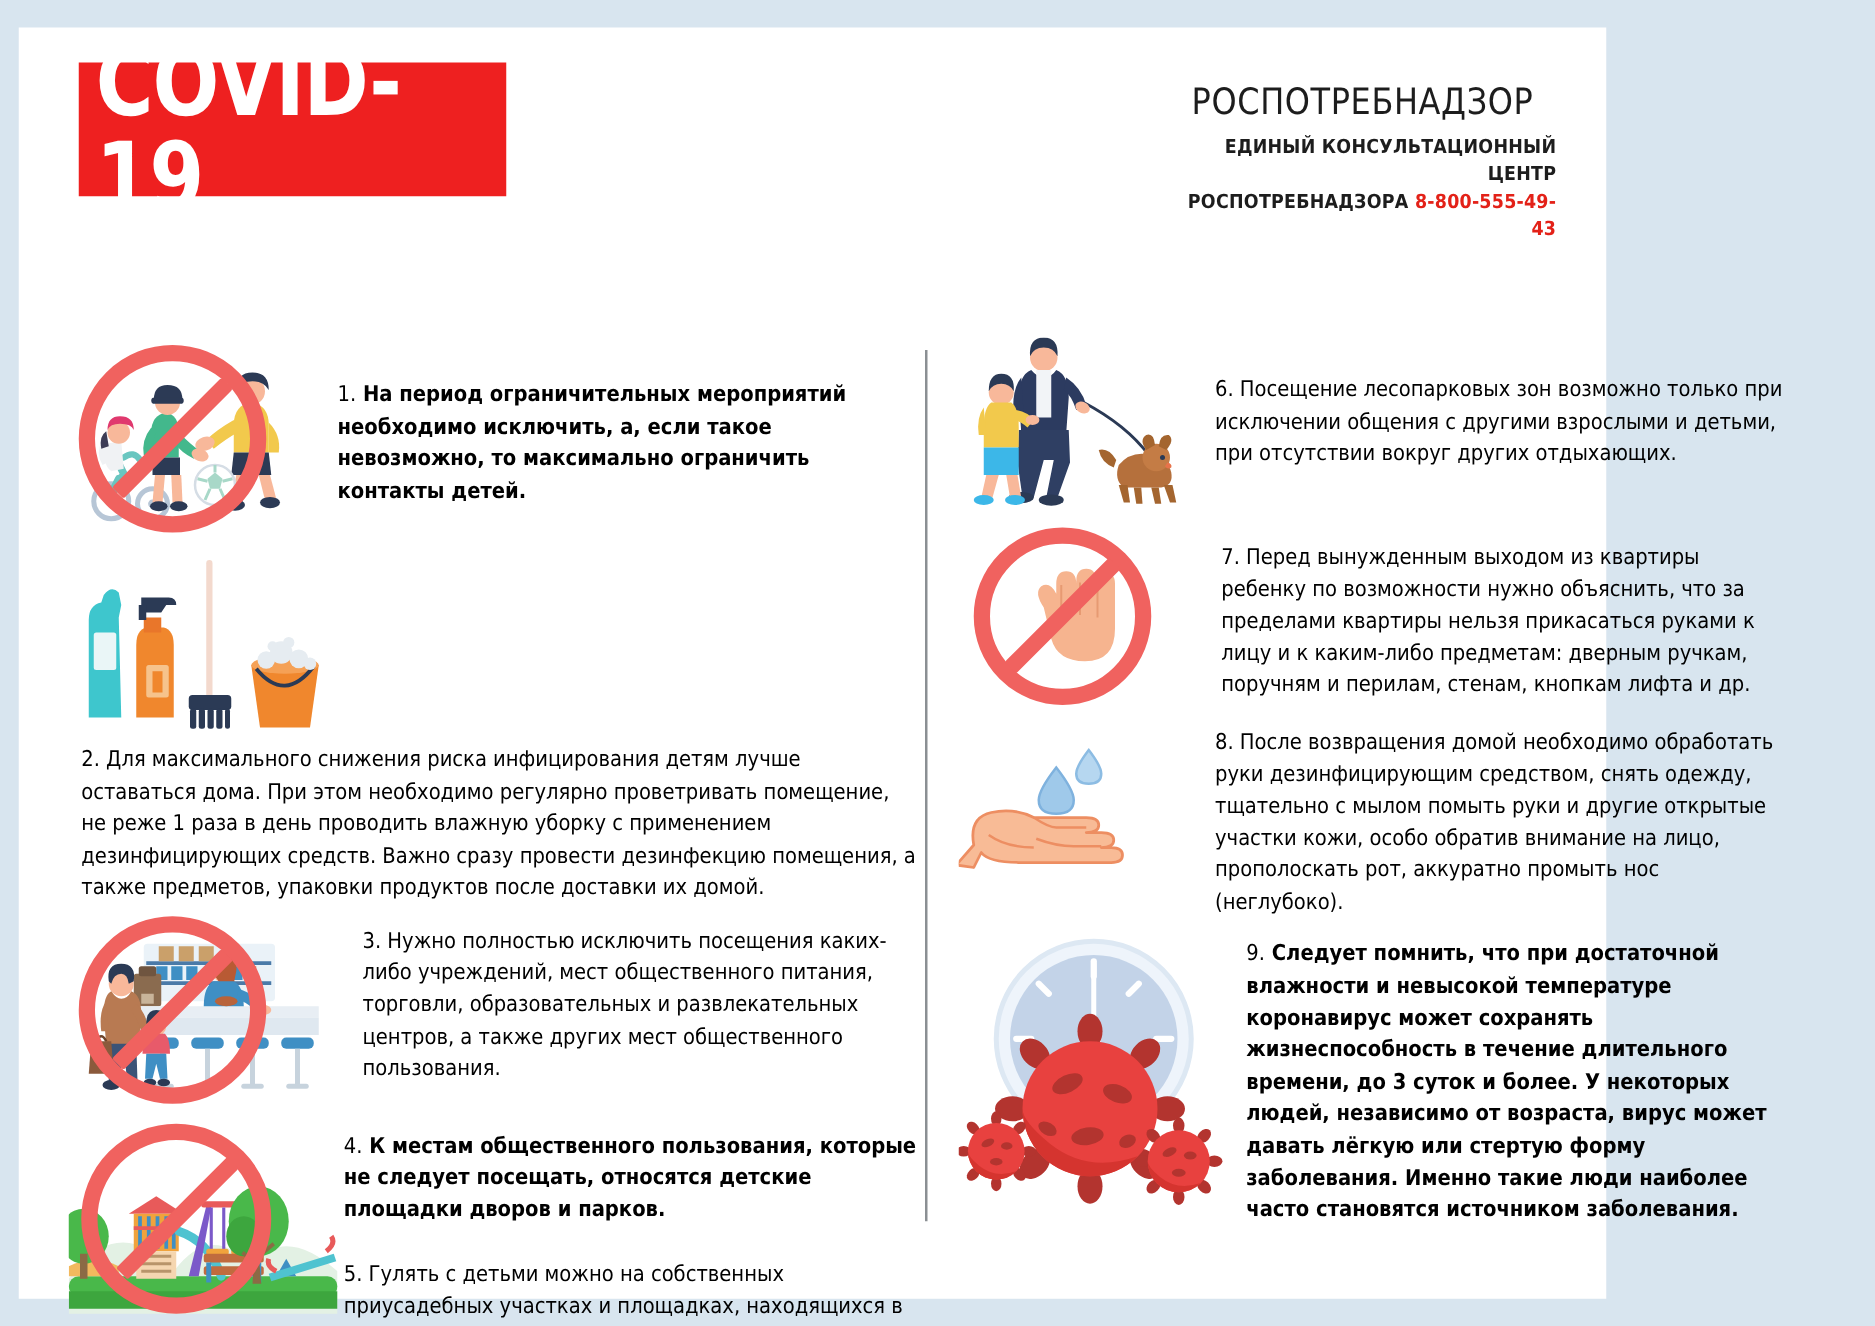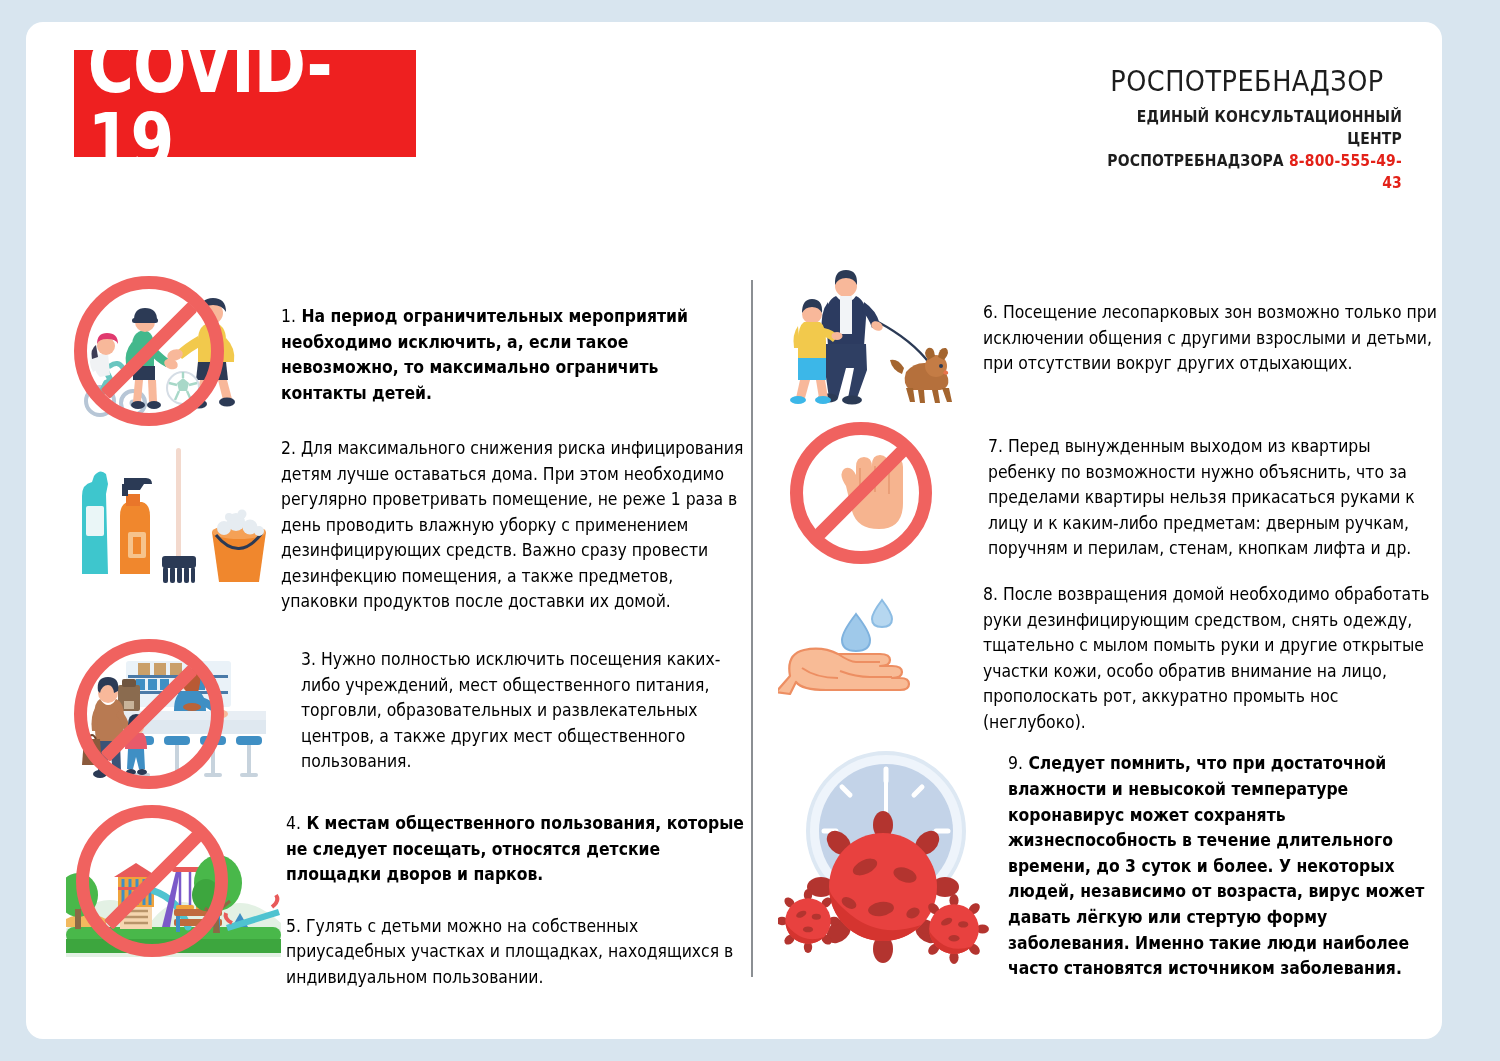--- a/index.html
+++ b/index.html
@@ -4,24 +4,23 @@
 <style>
   * { margin:0; padding:0; box-sizing:border-box; }
   html,body { width:1500px; height:1061px; }
   body {
     background:#d8e5ef;
     font-family:"Liberation Sans", sans-serif;
     overflow:hidden;
   }
   .poster {
     position:absolute;
-    left:26px; top:22px;
-    width:1416px; height:1017px;
+    left:15px; top:22px;
+    width:1270px; height:1017px;
     background:#ffffff;
-    border-radius:17px;
   }
 
   
   .header { position:absolute; left:0; top:0; width:100%; height:240px; }
 
   .covid-badge {
     position:absolute; left:48px; top:28px;
     width:342px; height:107px;
     background:#ee2020;
     display:flex; align-items:center; justify-content:center;
@@ -218,21 +217,21 @@
         </div>
       </div>
       <div class="txt" style="padding-left:10px; padding-top:34px;">
         <p class="ptext bold">
           <span class="num">1.</span>
           <span>На период ограничительных мероприятий необходимо исключить, а, если такое невозможно, то максимально ограничить контакты детей.</span>
         </p>
       </div>
     </div>
 
-    <div class="row" style="margin-bottom:20px;">
+    <div class="row" style="margin-bottom:5px;flex-direction:column;">
       <div class="art">
         <div class="ill clean">
           <svg width="205" height="160" viewBox="0 0 205 160">
 
             <path d="M28 40 q6 -8 12 -2 l2 10 l-2 10 l2 80 l-26 0 l0 -78 q0 -12 10 -14 z" fill="#3ec6cd"></path>
             <rect x="20" y="70" width="18" height="30" rx="2" fill="#eaf6f7"></rect>
 
             <path d="M62 66 q-8 2 -8 14 l0 58 l30 0 l0 -58 q0 -12 -8 -14 z" fill="#f0872d"></path>
             <rect x="60" y="58" width="14" height="12" fill="#e9762a"></rect>
             <path d="M58 42 l22 0 q6 0 6 6 l-8 0 l-4 6 l-16 0 z" fill="#2b3a55"></path>

